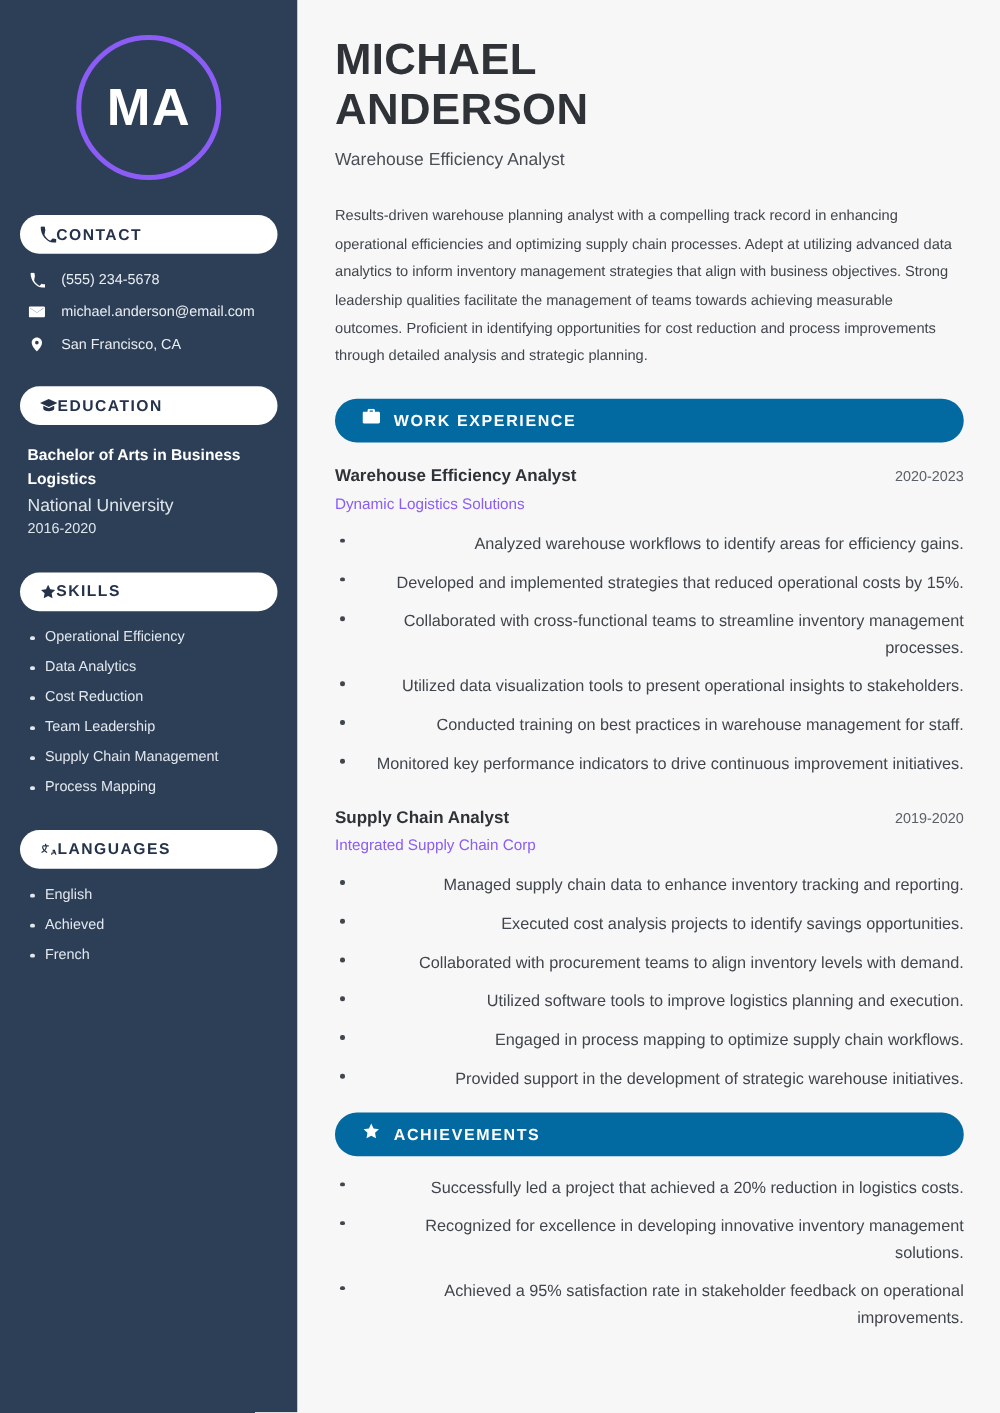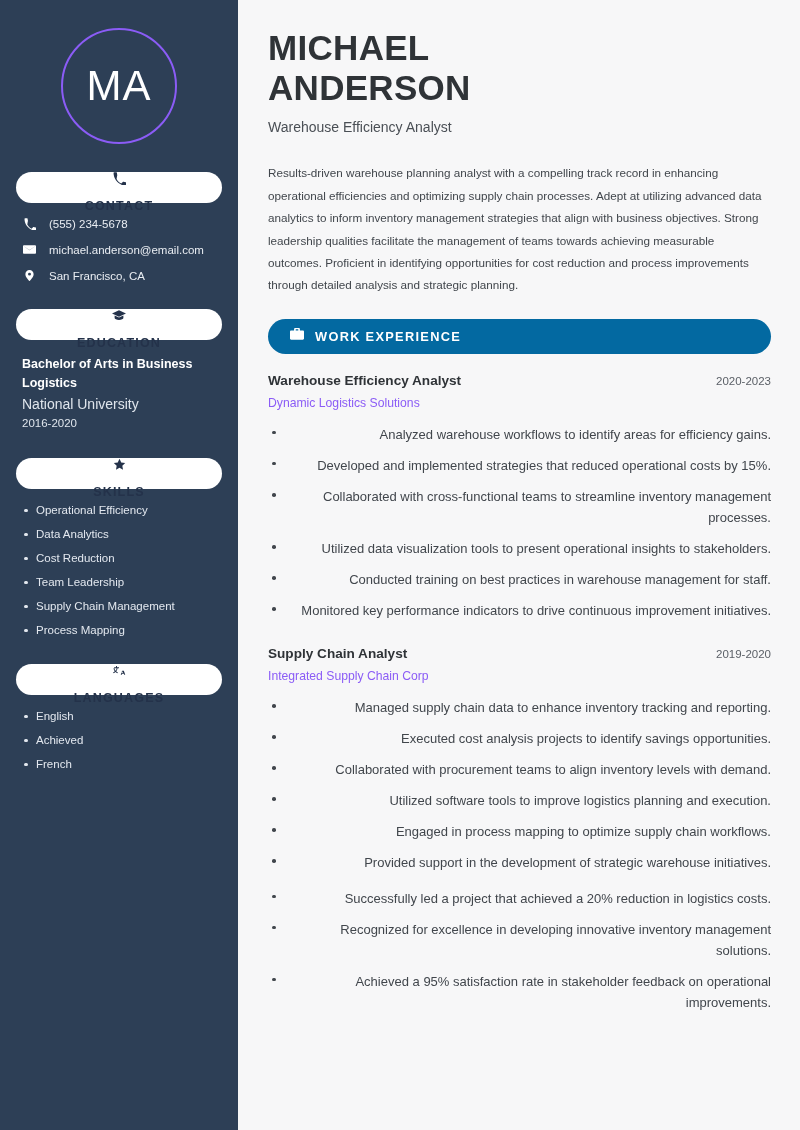--- a/index.html
+++ b/index.html
@@ -32,41 +32,40 @@
   .avatar-wrap {
     display: flex;
     justify-content: center;
     margin-top: 28px;
     margin-bottom: 28px;
   }
   .avatar {
     width: 116px;
     height: 116px;
     border-radius: 50%;
-    border: 2px solid #8b5cf6;
+    border: 4px solid #8b5cf6;
     display: flex;
     align-items: center;
     justify-content: center;
     font-size: 42px;
-    font-weight: 400;
+    font-weight: 700;
     letter-spacing: 1px;
     color: #ffffff;
   }
 
   .pill {
     background: #ffffff;
     color: #24324a;
     border-radius: 18px;
     height: 31px;
     display: flex;
     align-items: center;
     padding: 0 16px;
-    gap: 14px;
+    gap: 0;
     margin-bottom: 15px;
-    flex-direction: column;
   }
   .pill-label {
     font-size: 12.5px;
     font-weight: bold;
     letter-spacing: 1.2px;
   }
   .pill .ico svg { display: block; }
 
   .contact-list { margin-bottom: 27px; }
   .contact-row {
@@ -343,20 +342,28 @@
       <ul class="main-list">
         <li>Managed supply chain data to enhance inventory tracking and reporting.</li>
         <li>Executed cost analysis projects to identify savings opportunities.</li>
         <li>Collaborated with procurement teams to align inventory levels with demand.</li>
         <li>Utilized software tools to improve logistics planning and execution.</li>
         <li>Engaged in process mapping to optimize supply chain workflows.</li>
         <li>Provided support in the development of strategic warehouse initiatives.</li>
       </ul>
     </div>
 
+    <div class="sec-bar gap-md">
+      <span class="ico">
+        <svg width="14" height="14" viewBox="0 0 24 24" fill="#ffffff">
+          <path d="M12 1.5l3.2 6.6 7.3 1-5.3 5.1 1.3 7.3L12 18l-6.5 3.5 1.3-7.3L1.5 9.1l7.3-1L12 1.5z"></path>
+        </svg>
+      </span>
+      <span class="label">ACHIEVEMENTS</span>
+    </div>
 
     <ul class="main-list">
       <li>Successfully led a project that achieved a 20% reduction in logistics costs.</li>
       <li>Recognized for excellence in developing innovative inventory management solutions.</li>
       <li>Achieved a 95% satisfaction rate in stakeholder feedback on operational improvements.</li>
     </ul>
 
   </main>
 </div>
 

